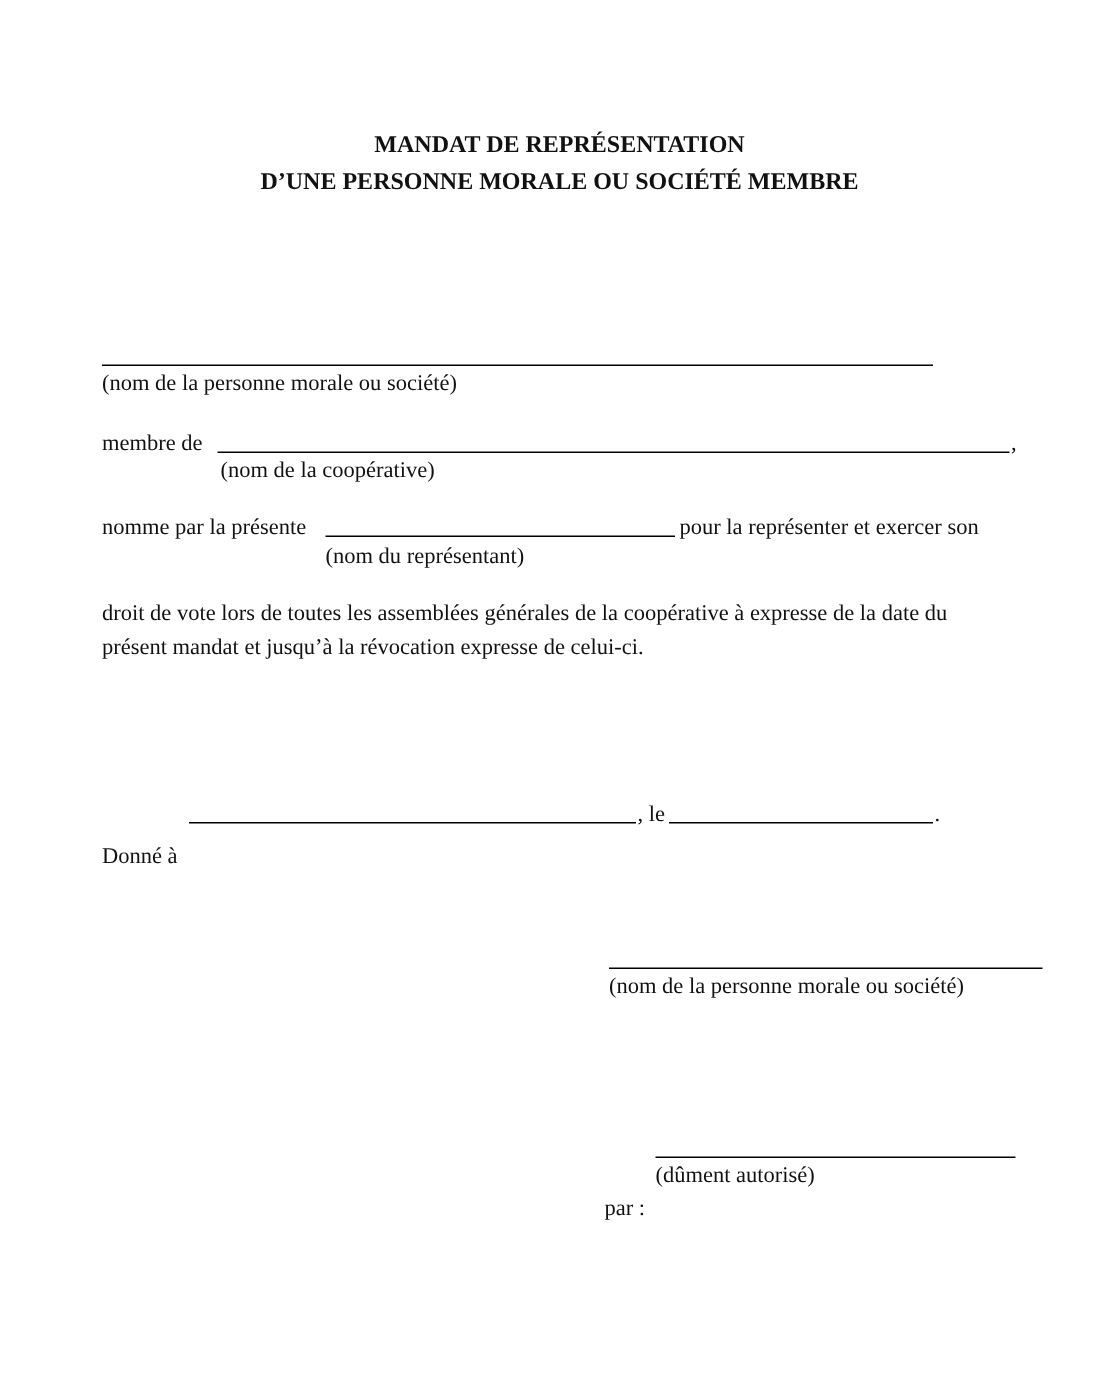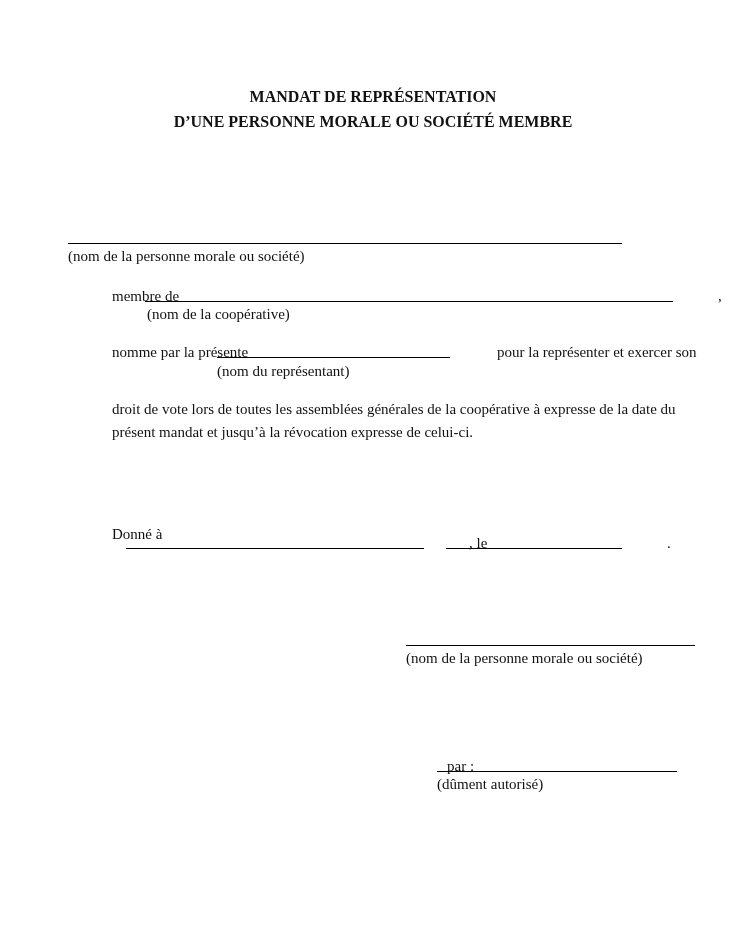--- a/index.html
+++ b/index.html
@@ -9,21 +9,21 @@
     }
     body {
       width: 738px;
       height: 932px;
       position: relative;
       overflow: hidden;
       font-family: "Liberation Serif", "DejaVu Serif", serif;
       color: #111111;
       font-size: 15px;
     }
-    .abs { position: absolute; white-space: nowrap; line-height: 18px; margin-left: 44px; }
+    .abs { position: absolute; white-space: nowrap; line-height: 18px; }
     .title {
       position: absolute;
       left: 0;
       width: 746px;
       text-align: center;
       font-weight: bold;
       font-size: 16px;
       line-height: 20px;
       color: #111111;
     }
@@ -64,28 +64,28 @@
 
 <div class="abs" style="left:68px; top:343px;">nomme par la présente</div>
 <div class="field" style="left:217px; top:341px; width:233px;"></div>
 <div class="rule" style="left:217px; top:357px; width:233px;"></div>
 <div class="abs" style="left:453px; top:343px;">pour la représenter et exercer son</div>
 <div class="caption" style="left:217px; width:233px; top:362px;">(nom du représentant)</div>
 
 <div class="abs" style="left:68px; top:400px;">droit de vote lors de toutes les assemblées générales de la coopérative à expresse de la date du</div>
 <div class="abs" style="left:68px; top:423px;">présent mandat et jusqu’à la révocation expresse de celui-ci.</div>
 
-<div class="abs" style="left:68px; top:525px;">Donné à</div>
+<div class="abs" style="left:68px; top:562px;">Donné à</div>
 <div class="field" style="left:126px; top:532px; width:298px;"></div>
 <div class="rule" style="left:126px; top:548px; width:298px;"></div>
 <div class="abs" style="left:425px; top:534px;">, le</div>
 <div class="field" style="left:446px; top:532px; width:176px;"></div>
 <div class="rule" style="left:446px; top:548px; width:176px;"></div>
 <div class="abs" style="left:623px; top:534px;">.</div>
 
 <div class="field" style="left:406px; top:629px; width:289px;"></div>
 <div class="rule" style="left:406px; top:645px; width:289px;"></div>
 <div class="caption" style="left:406px; width:289px; top:649px;">(nom de la personne morale ou société)</div>
 
-<div class="abs" style="left:403px; top:757px;">par :</div>
+<div class="abs" style="left:403px; top:797px;">par :</div>
 <div class="field" style="left:437px; top:755px; width:240px;"></div>
 <div class="rule" style="left:437px; top:771px; width:240px;"></div>
 <div class="caption" style="left:437px; width:240px; top:775px;">(dûment autorisé)</div>
 
 </body></html>

